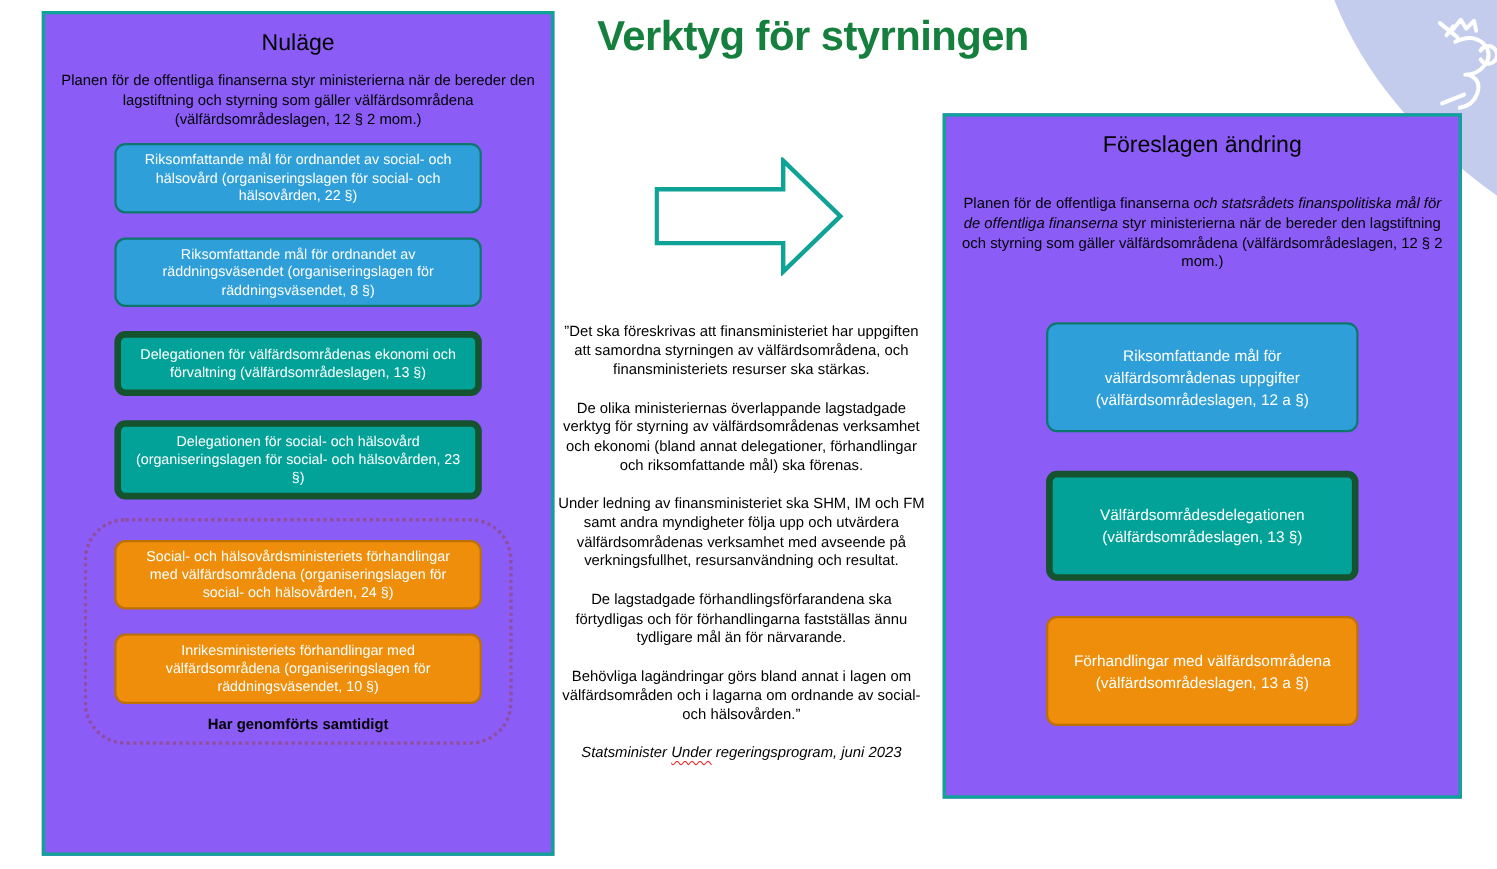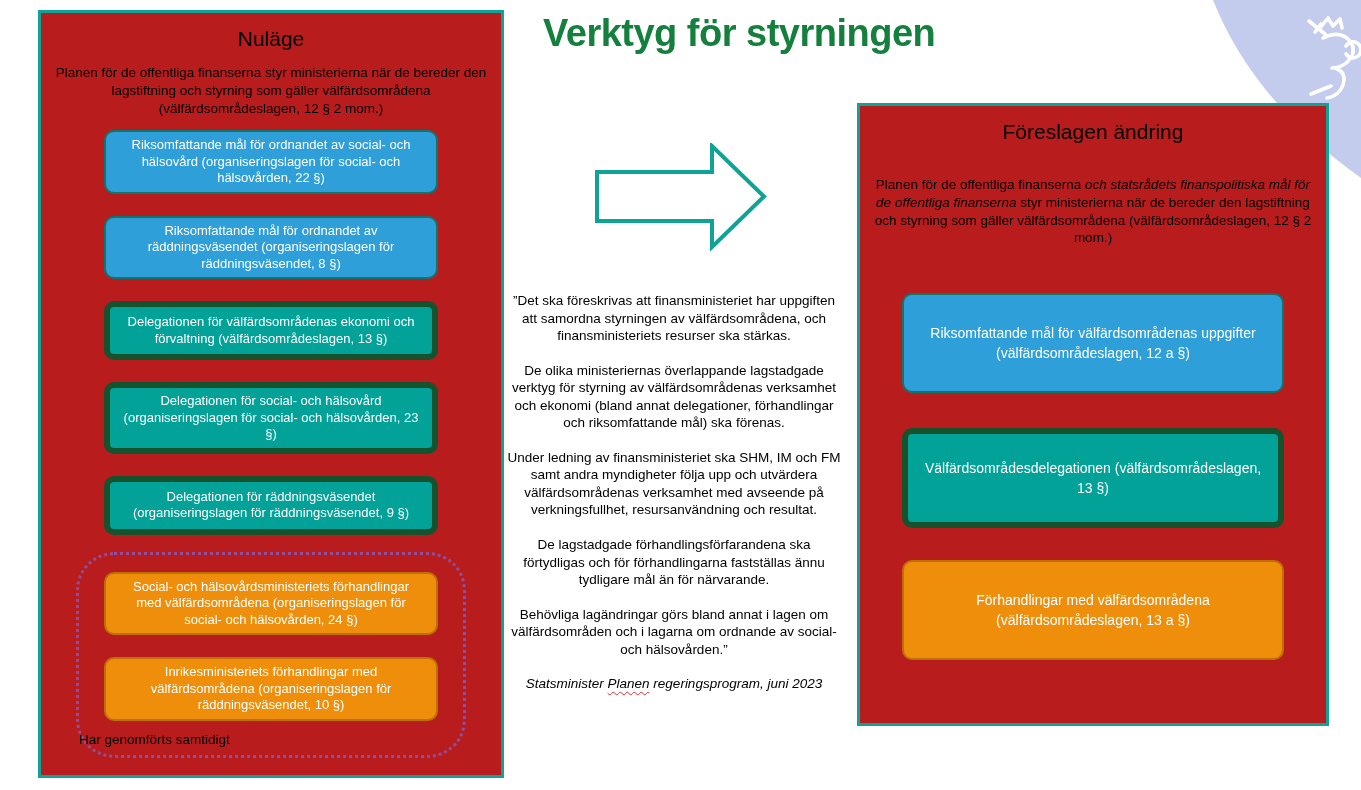--- a/index.html
+++ b/index.html
@@ -2,21 +2,21 @@
 <html><head>
 <meta charset="utf-8">
 <style>
   html,body { margin:0; padding:0; }
   body {
     width:1361px; height:790px; position:relative; overflow:hidden;
     background:#ffffff; color:#000;
     font-family:"Liberation Sans", sans-serif;
   }
   .panel {
-    position:absolute; box-sizing:border-box; background:#b91c1c;
+    position:absolute; box-sizing:border-box; background:#8b5cf6;
     border:3px solid #0FA296;
   }
   .panel--left  { left:38px;  top:10px;  width:466px; height:768px; }
   .panel--right { left:857px; top:103px; width:472px; height:623px; }
   .panel-heading {
     font-size:21px; font-weight:400; text-align:center; margin:14px 8px 0;
   }
   .intro {
     font-size:13.5px; line-height:1.32; text-align:center; margin:13px auto 0;
   }
@@ -35,41 +35,41 @@
   .box--blue   { background:#2E9FD9; border:2px solid #0f766e; }
   .box--teal   { background:#02A298; border:6px solid #14532d; }
   .box--orange { background:#EE8E0B; border:2px solid #BD7004; }
 
   .dotted-group {
     box-sizing:border-box; width:390px; margin:17px auto 0;
     border:3px dotted #8F4E9E; border-radius:38px; padding:17px 0 4px;
   }
   .dotted-group .box { margin-top:0; }
   .dotted-group .box + .box { margin-top:22px; }
-  .dotted-caption { text-align:left; font-size:13.5px; margin:11px 0 4px; }
+  .dotted-caption { text-align:center; font-size:13.5px; margin:11px 0 4px;font-weight:bold; }
 
   .page-title {
     position:absolute; left:543px; top:12px; margin:0;
     font-size:38px; font-weight:700; color:#15803d; letter-spacing:-0.5px;
     white-space:nowrap;
   }
   .arrow-wrap { position:absolute; left:595px; top:143px; }
 
   .center-text {
     position:absolute; left:505px; top:292px; width:338px;
     text-align:center; font-size:13.5px; line-height:1.3;
   }
   .center-text p { margin:0 0 17px;text-align:center; }
   .citation { font-style:italic; margin-top:21px; }
   .misspelled {
     text-decoration:underline wavy #E03030;
     text-decoration-thickness:1px; text-underline-offset:3px;
   }
 
-  .panel--right .box { width:382px; min-height:100px; font-size:14px; line-height:1.45; }
+  .panel--right .box { width:284px; min-height:100px; font-size:14px; line-height:1.45; }
   .panel--right .box--blue   { margin-top:46px; }
   .panel--right .box--teal   { margin-top:35px; }
   .panel--right .box--orange { margin-top:32px; }
 
   .corner-decoration { position:absolute; right:0; top:0; }
 </style>
 </head>
 <body>
 
 <svg class="corner-decoration" width="148" height="180" viewBox="0 0 148 180" aria-hidden="true">
@@ -88,42 +88,41 @@
 <h1 class="page-title">Verktyg för styrningen</h1>
 
 <section class="panel panel--left">
   <h2 class="panel-heading">Nuläge</h2>
   <p class="intro">Planen för de offentliga finanserna styr ministerierna när de bereder den lagstiftning och styrning som gäller välfärdsområdena (välfärdsområdeslagen, 12 § 2 mom.)</p>
 
   <div class="box box--blue first">Riksomfattande mål för ordnandet av social- och hälsovård (organiseringslagen för social- och hälsovården, 22 §)</div>
   <div class="box box--blue">Riksomfattande mål för ordnandet av räddningsväsendet (organiseringslagen för räddningsväsendet, 8 §)</div>
   <div class="box box--teal">Delegationen för välfärdsområdenas ekonomi och förvaltning (välfärdsområdeslagen, 13 §)</div>
   <div class="box box--teal">Delegationen för social- och hälsovård (organiseringslagen för social- och hälsovården, 23 §)</div>
-  <div class="box box--teal">Delegationen för räddningsväsendet (organiseringslagen för räddningsväsendet, 9 §)</div>
 
   <div class="dotted-group">
     <div class="box box--orange">Social- och hälsovårdsministeriets förhandlingar med välfärdsområdena (organiseringslagen för social- och hälsovården, 24 §)</div>
     <div class="box box--orange">Inrikesministeriets förhandlingar med välfärdsområdena (organiseringslagen för räddningsväsendet, 10 §)</div>
     <p class="dotted-caption">Har genomförts samtidigt</p>
   </div>
 </section>
 
 <div class="arrow-wrap">
   <svg width="173" height="108" viewBox="0 0 173 108" aria-hidden="true">
     <polygon points="2,29 117,29 117,3 169,53.5 117,104 117,78 2,78" fill="#ffffff" stroke="#0FA296" stroke-width="4"></polygon>
   </svg>
 </div>
 
 <div class="center-text">
   <p>”Det ska föreskrivas att finansministeriet har uppgiften att samordna styrningen av välfärdsområdena, och finansministeriets resurser ska stärkas.</p>
   <p>De olika ministeriernas överlappande lagstadgade verktyg för styrning av välfärdsområdenas verksamhet och ekonomi (bland annat delegationer, förhandlingar och riksomfattande mål) ska förenas.</p>
   <p>Under ledning av finansministeriet ska SHM, IM och FM samt andra myndigheter följa upp och utvärdera välfärdsområdenas verksamhet med avseende på verkningsfullhet, resursanvändning och resultat.</p>
   <p>De lagstadgade förhandlingsförfarandena ska förtydligas och för förhandlingarna fastställas ännu tydligare mål än för närvarande.</p>
   <p>Behövliga lagändringar görs bland annat i lagen om välfärdsområden och i lagarna om ordnande av social- och hälsovården.”</p>
-  <p class="citation"><span>Statsminister </span><span class="misspelled">Planen</span><span> regeringsprogram, juni 2023</span></p>
+  <p class="citation"><span>Statsminister </span><span class="misspelled">Under</span><span> regeringsprogram, juni 2023</span></p>
 </div>
 
 <section class="panel panel--right">
   <h2 class="panel-heading">Föreslagen ändring</h2>
   <p class="intro"><span>Planen för de offentliga finanserna </span><span class="it">och statsrådets finanspolitiska mål för de offentliga finanserna</span><span> styr ministerierna när de bereder den lagstiftning och styrning som gäller välfärdsområdena (välfärdsområdeslagen, 12 § 2 mom.)</span></p>
 
   <div class="box box--blue">Riksomfattande mål för välfärdsområdenas uppgifter (välfärdsområdeslagen, 12 a §)</div>
   <div class="box box--teal">Välfärdsområdesdelegationen (välfärdsområdeslagen, 13 §)</div>
   <div class="box box--orange">Förhandlingar med välfärdsområdena (välfärdsområdeslagen, 13 a §)</div>
 </section>

